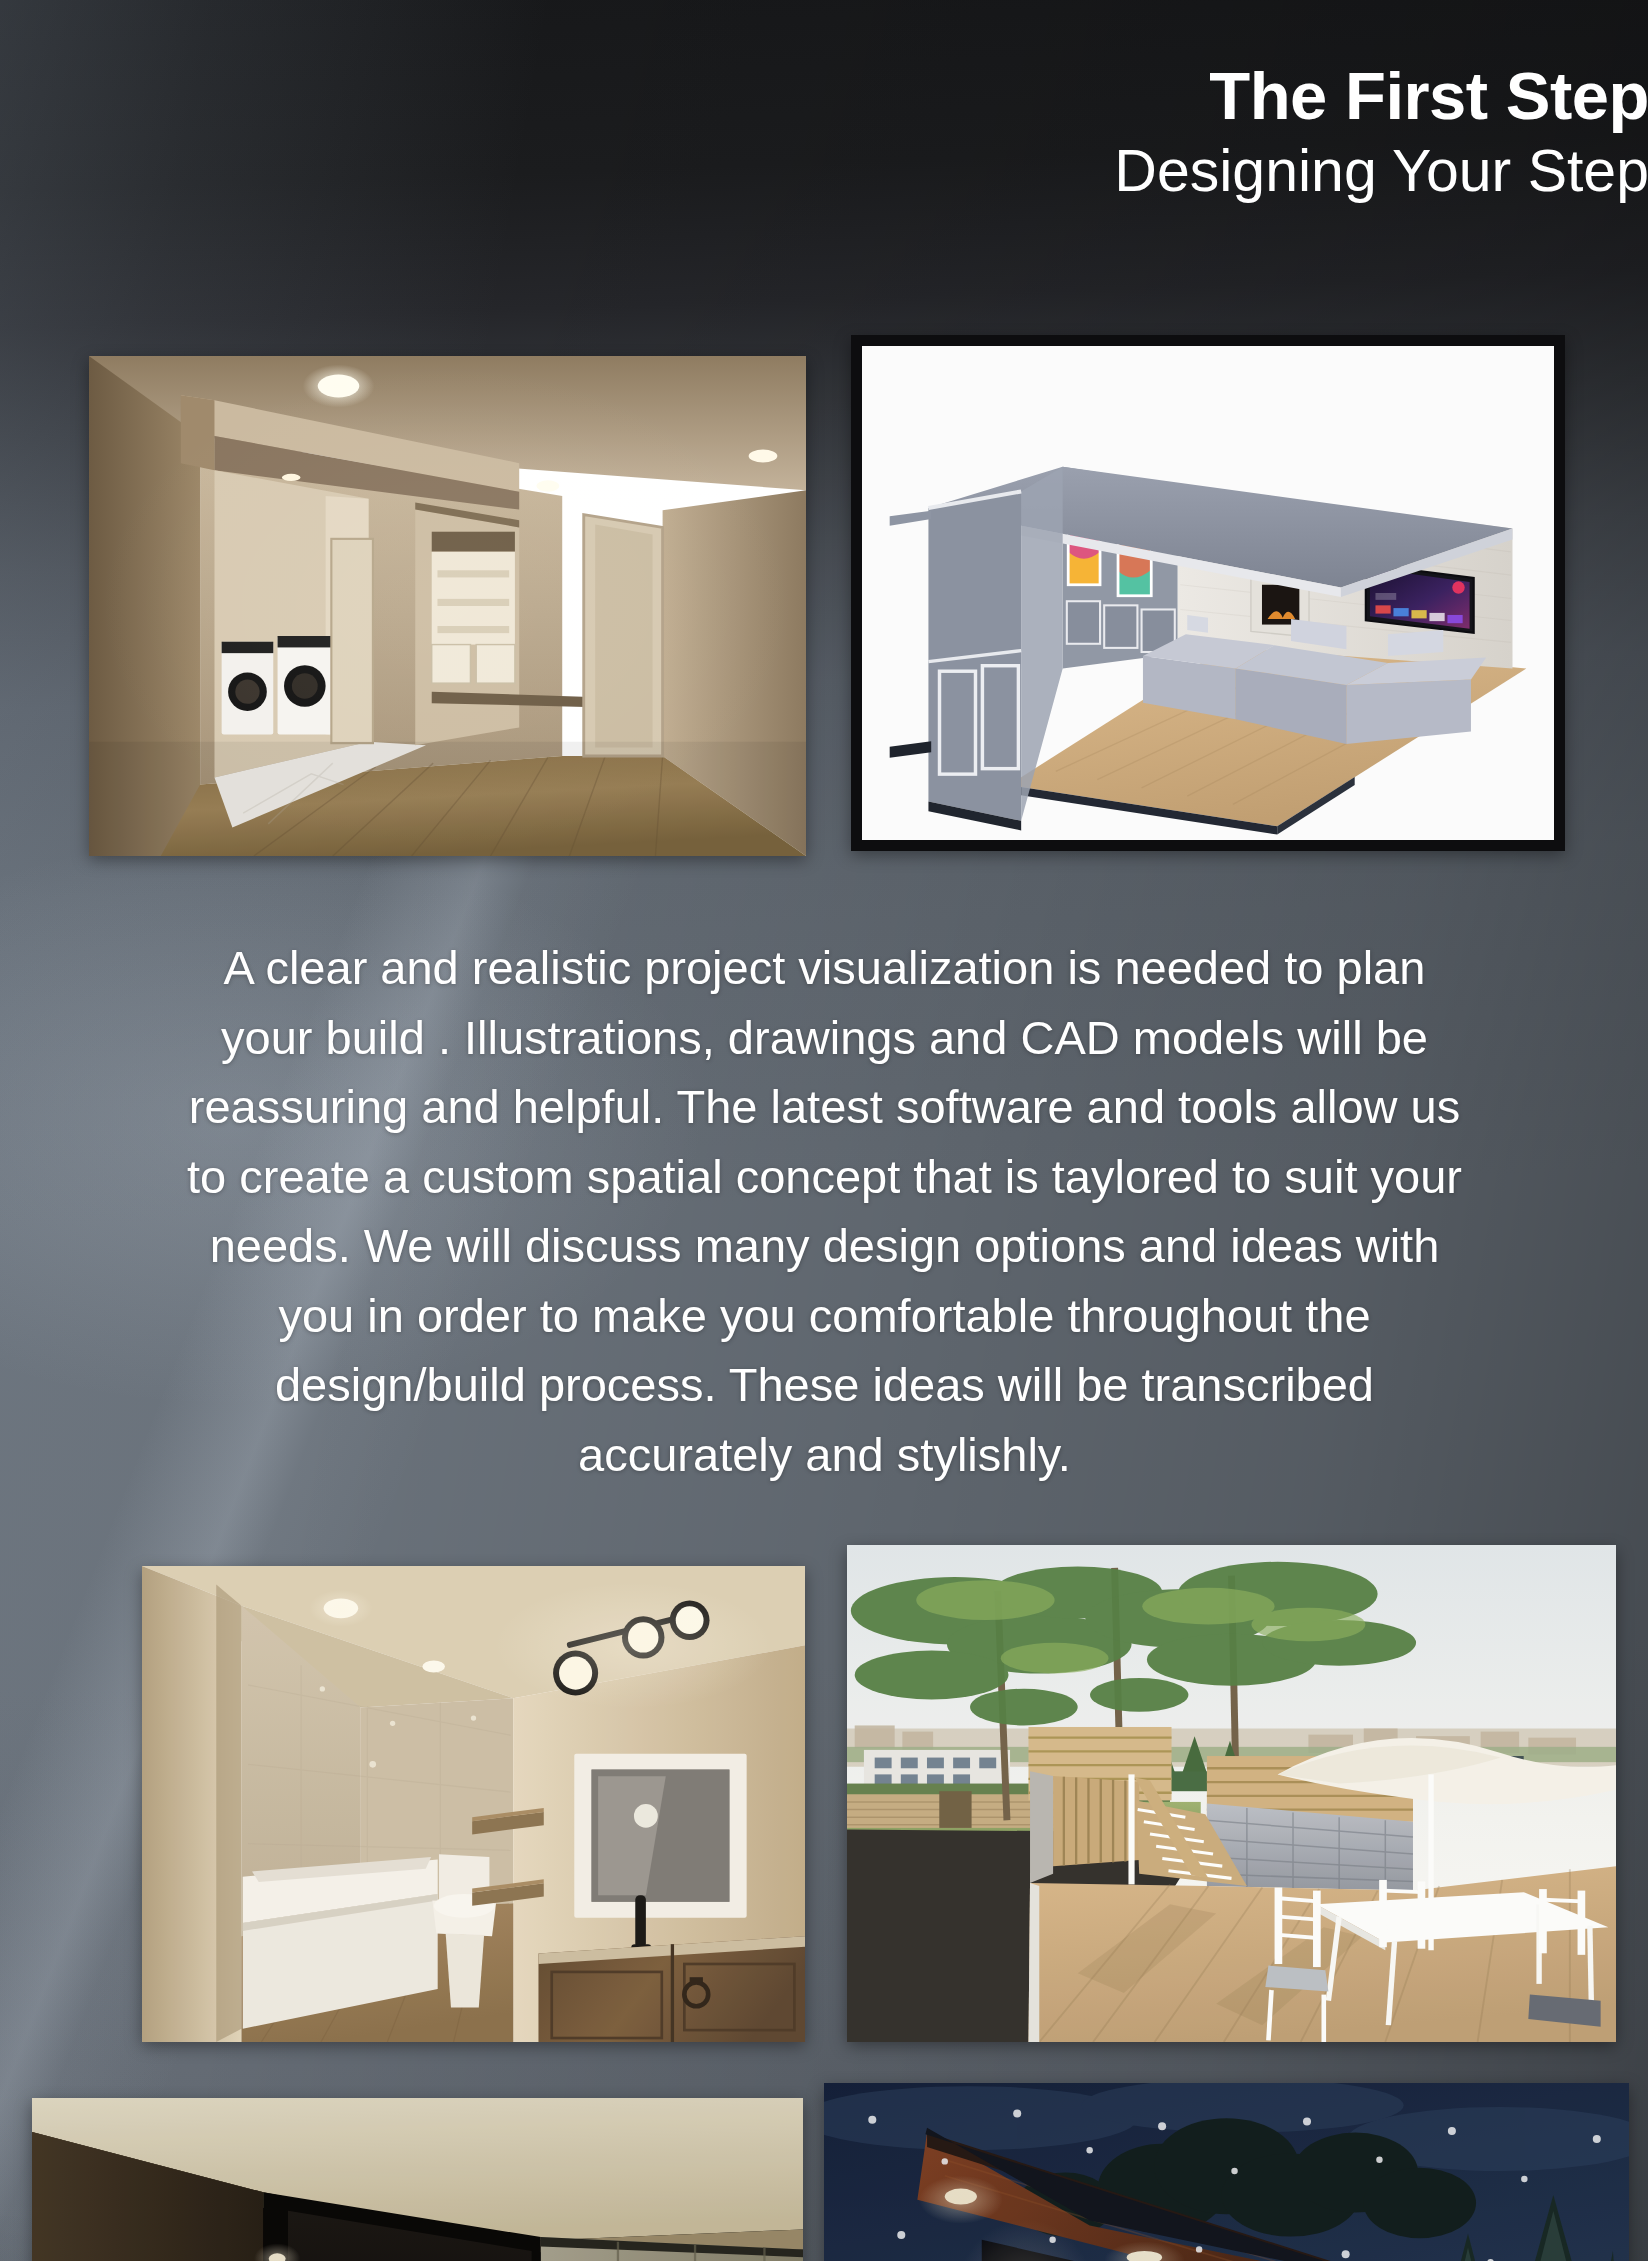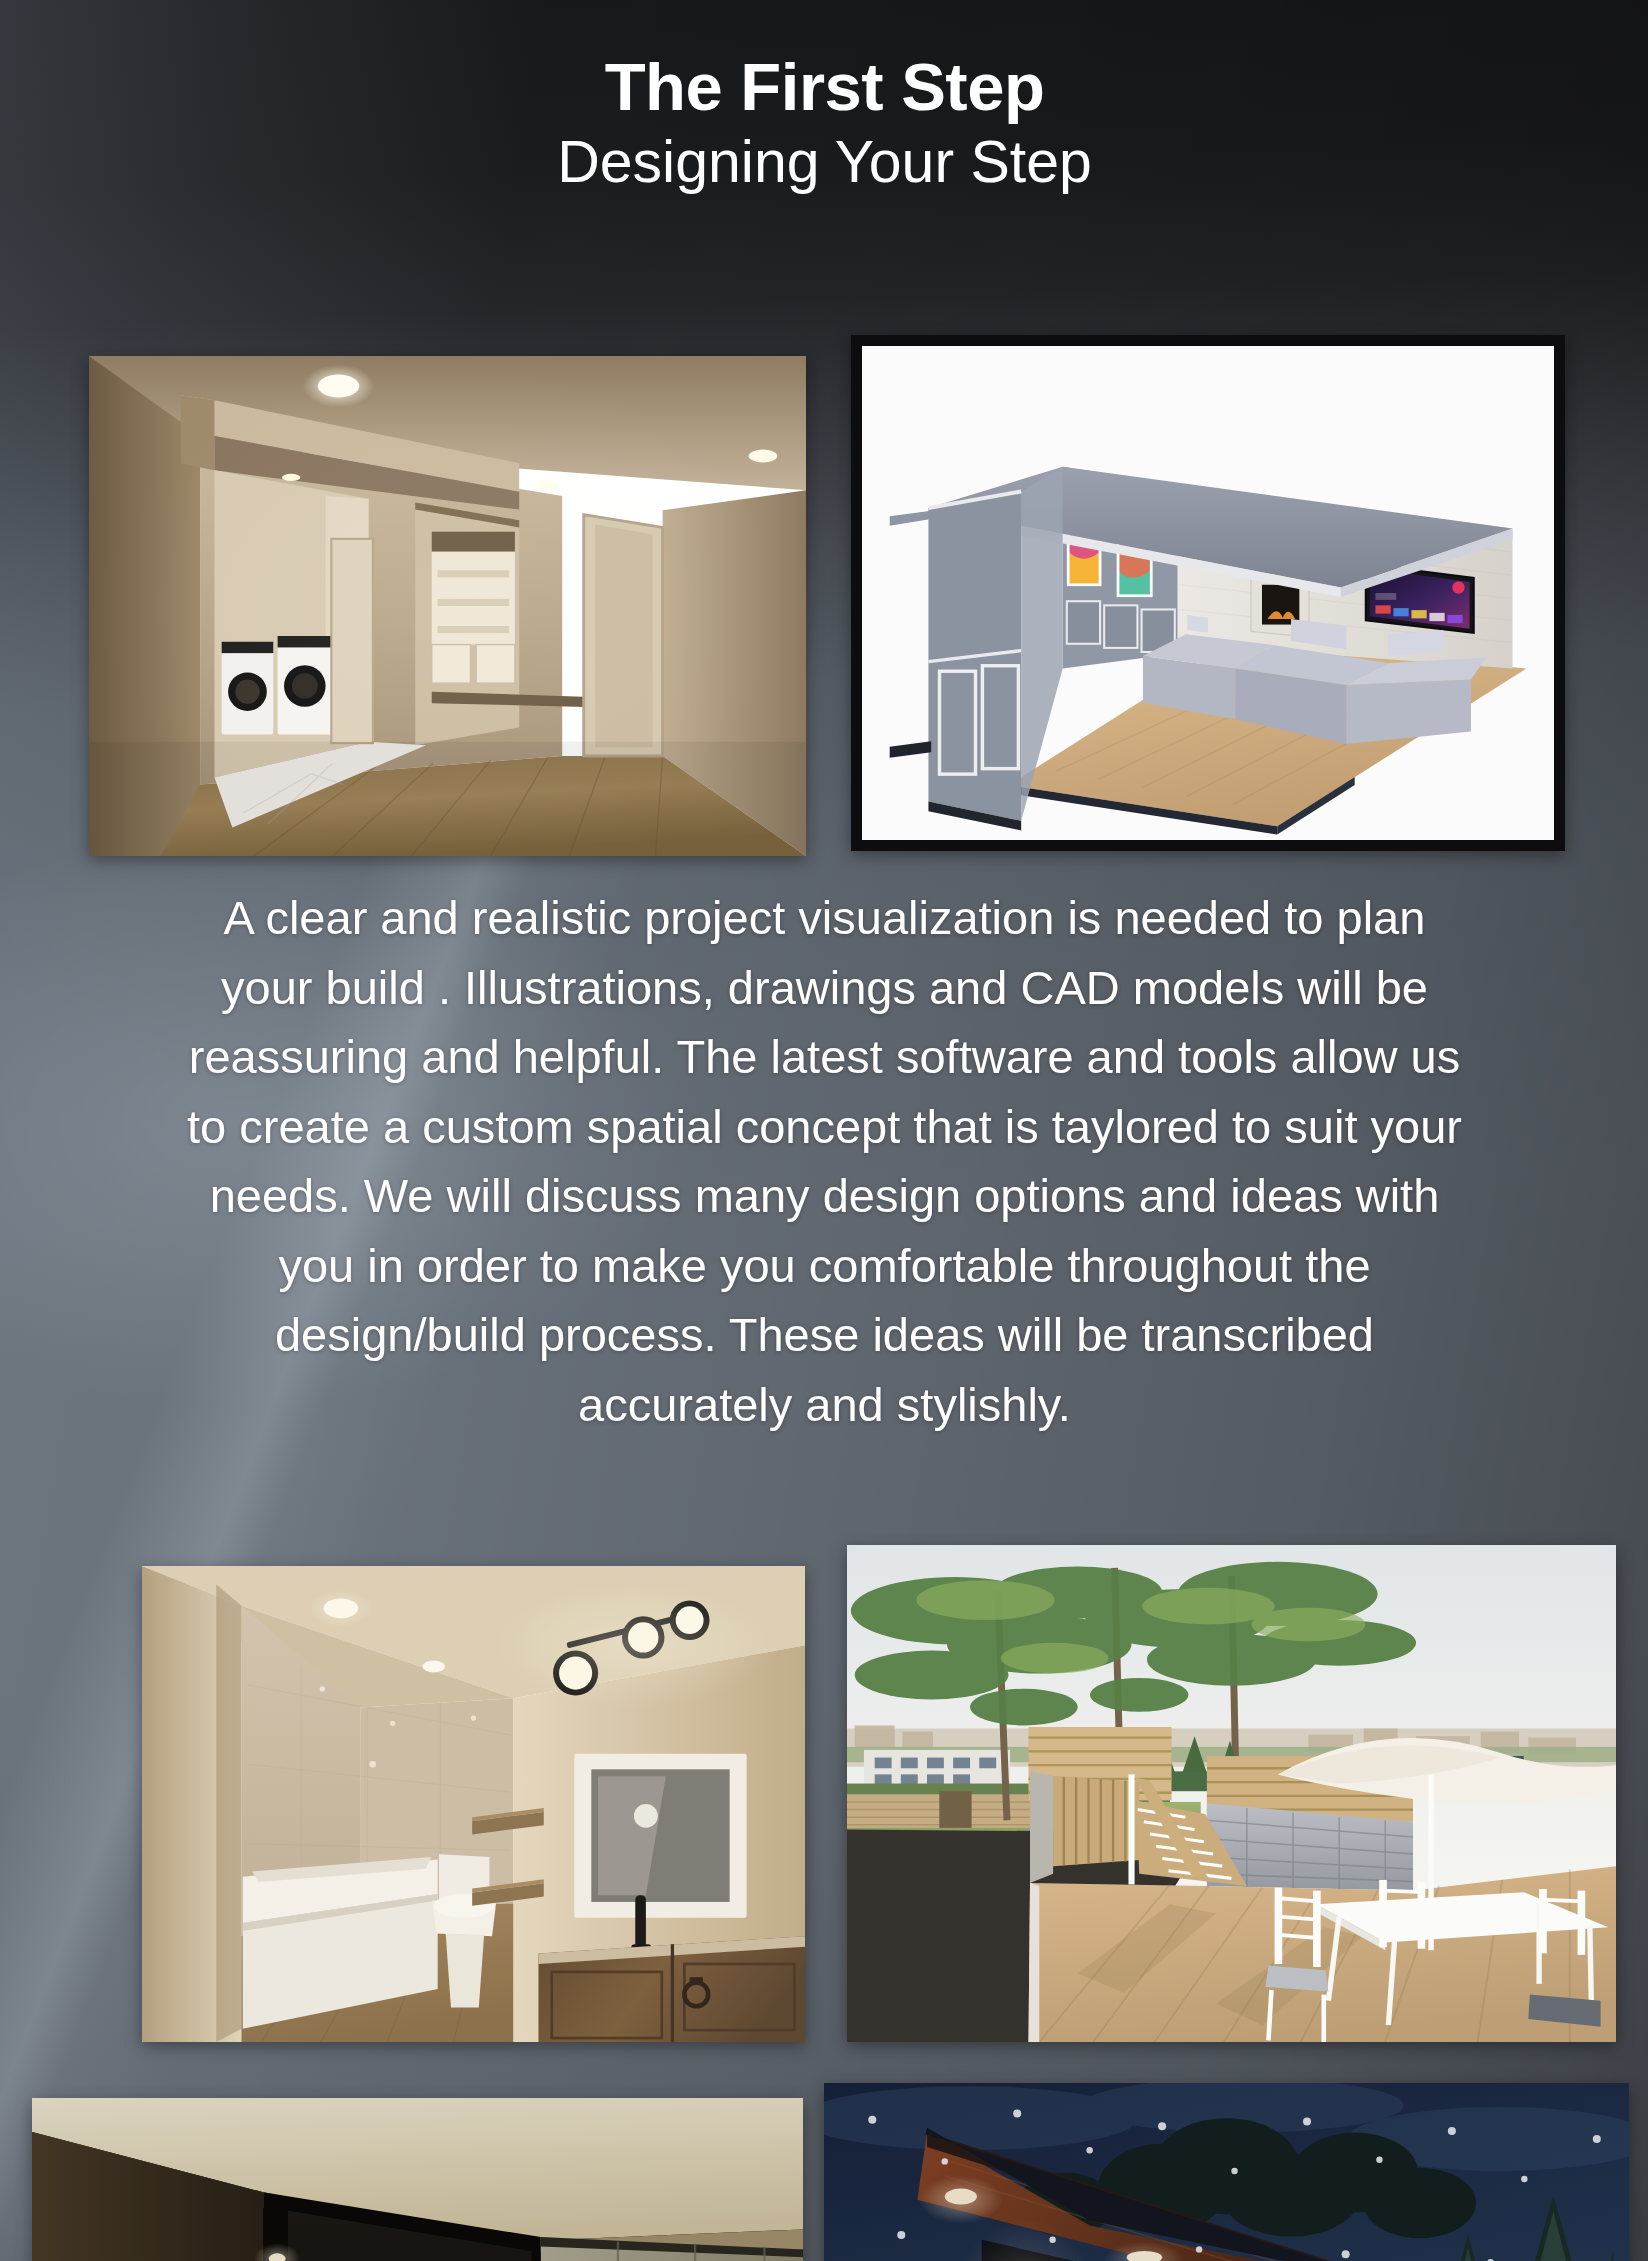--- a/index.html
+++ b/index.html
@@ -32,34 +32,34 @@
     background:linear-gradient(104deg, rgba(255,255,255,0) 40%, rgba(214,224,236,.20) 49%,
       rgba(214,224,236,.05) 53%, rgba(255,255,255,0) 62%);
     transform:skewX(-8deg);
   }
   #bg .l5 { position:absolute; inset:0;
     background:linear-gradient(8deg, rgba(0,0,0,.26) 0%, rgba(0,0,0,0) 16%);
   }
 
   
   .page { position:absolute; inset:0; }
-  #title-block { position:absolute; left:0; top:53px; width:100%; text-align:center; }
+  #title-block { position:absolute; left:0; top:62px; width:100%; text-align:right; }
   #title-main {
     display:block; color:#ffffff; font-weight:bold;
     font-size:67px; line-height:1.0; letter-spacing:-0.5px;
   }
   #title-sub {
     display:block; color:#ffffff; font-weight:normal;
     font-size:59px; line-height:1.05; margin-top:11.8px; letter-spacing:0px;
   }
 
   
   #body-copy {
     position:absolute; left:50%; transform:translateX(-50%);
-    top:883px; width:1302px; text-align:center;
+    top:933px; width:1302px; text-align:center;
     color:#ffffff; font-size:47px; line-height:1.48;
     text-shadow:0 0.9px 4.5px rgba(0,0,0,.28);
   }
 
   
   .shot { position:absolute; background:#fff; overflow:hidden;
           box-shadow:0 4.5px 15.4px rgba(0,0,0,.38); }
   .shot .inner { position:absolute; inset:0; overflow:hidden; }
   .shot svg { display:block; width:100%; height:100%; }
 

